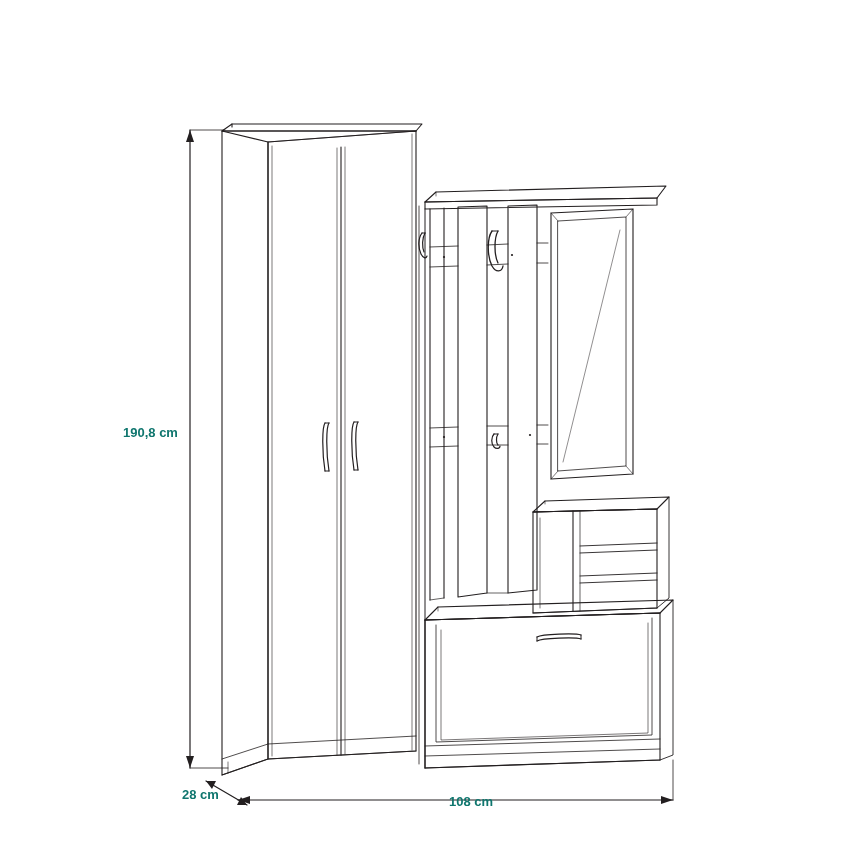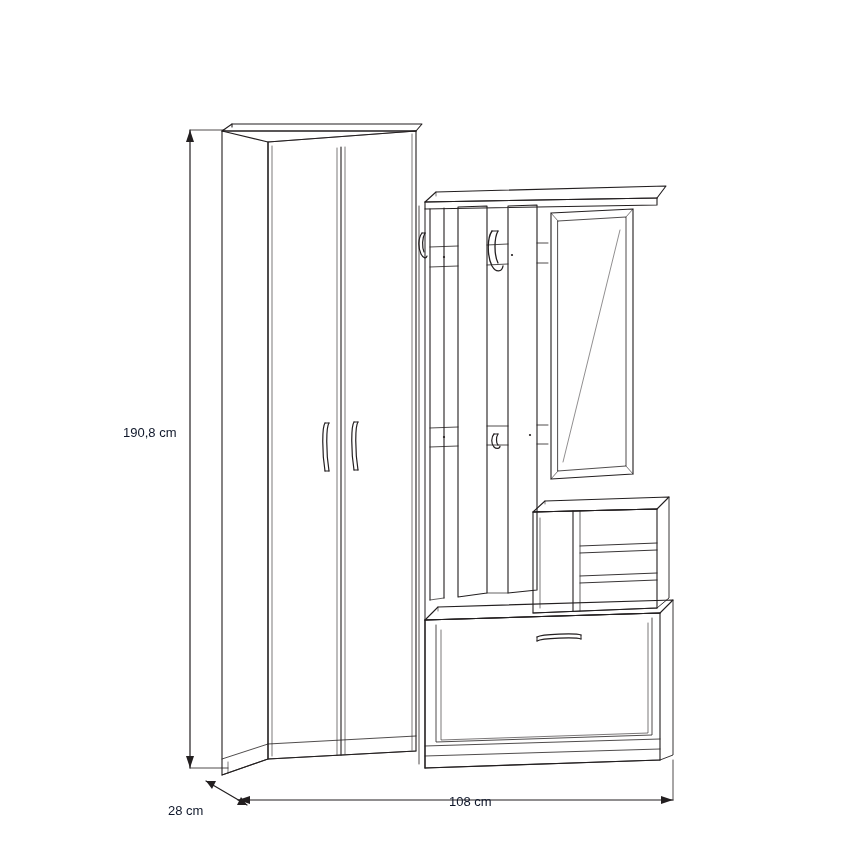--- a/index.html
+++ b/index.html
@@ -20,33 +20,32 @@
   #drawing {
     position: absolute;
     left: 0;
     top: 0;
     width: 868px;
     height: 868px;
   }
   .dim-label {
     position: absolute;
     font-family: "Liberation Sans", sans-serif;
-    font-weight: normal;
+    font-weight: bold;
     font-size: 13px;
-    color: #0f172a;
+    color: #0f766e;
     white-space: nowrap;
   }
   #label-height {
     left: 123px;
     top: 425px;
   }
   #label-depth {
-    left: 168px;
+    left: 182px;
     top: 787px;
-    margin-top: 16px;
   }
   #label-width {
     left: 449px;
     top: 794px;
   }
 </style>
 </head>
 <body>
 
 <div id="page">

